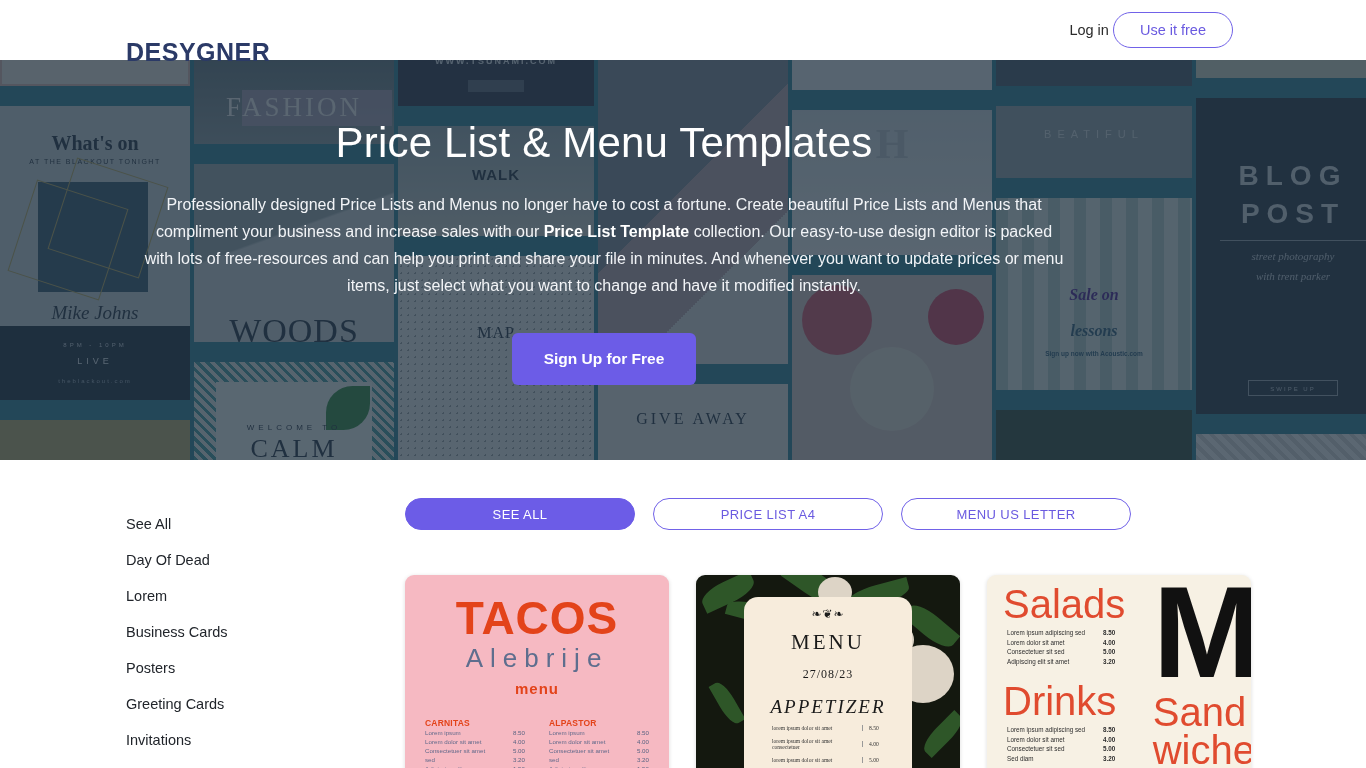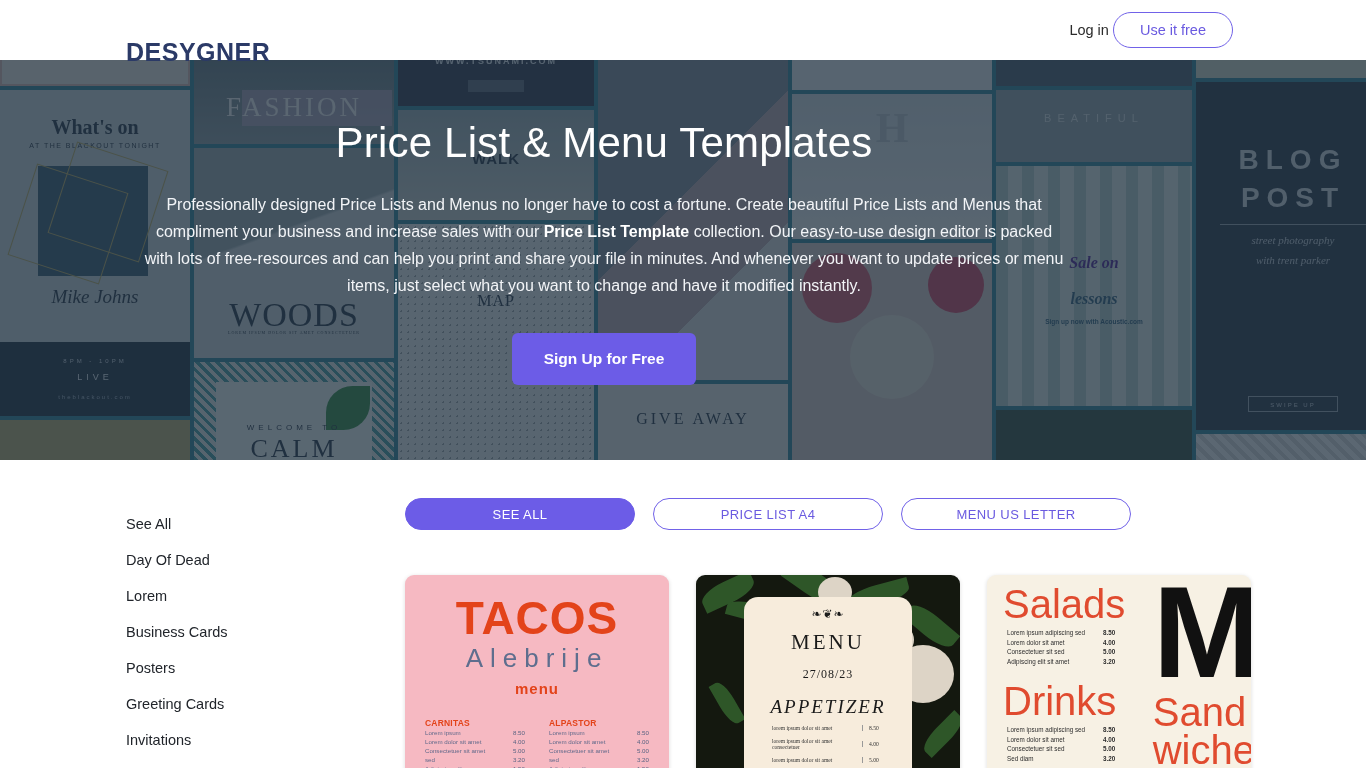--- a/index.html
+++ b/index.html
@@ -52,21 +52,21 @@
     overflow:hidden;
     background:#2a7e8f;
   }
   .collage {
     position:absolute; inset:0;
     display:grid;
     grid-template-columns: 190px 200px 196px 190px 200px 196px 194px;
     gap:4px;
     background:#2b8196;
   }
-  .col { display:flex; flex-direction:column; gap:4px; position:relative; }
+  .col { display:flex; flex-direction:column; gap:20px; position:relative; }
   .tile { position:relative; overflow:hidden; background:#cfd6d8; }
   .tile-txt {
     position:absolute; left:0; right:0;
     text-align:center;
     color:#223040;
     font-family:"Liberation Serif", serif;
   }
 
   .hero-overlay {
     position:absolute; inset:0;

